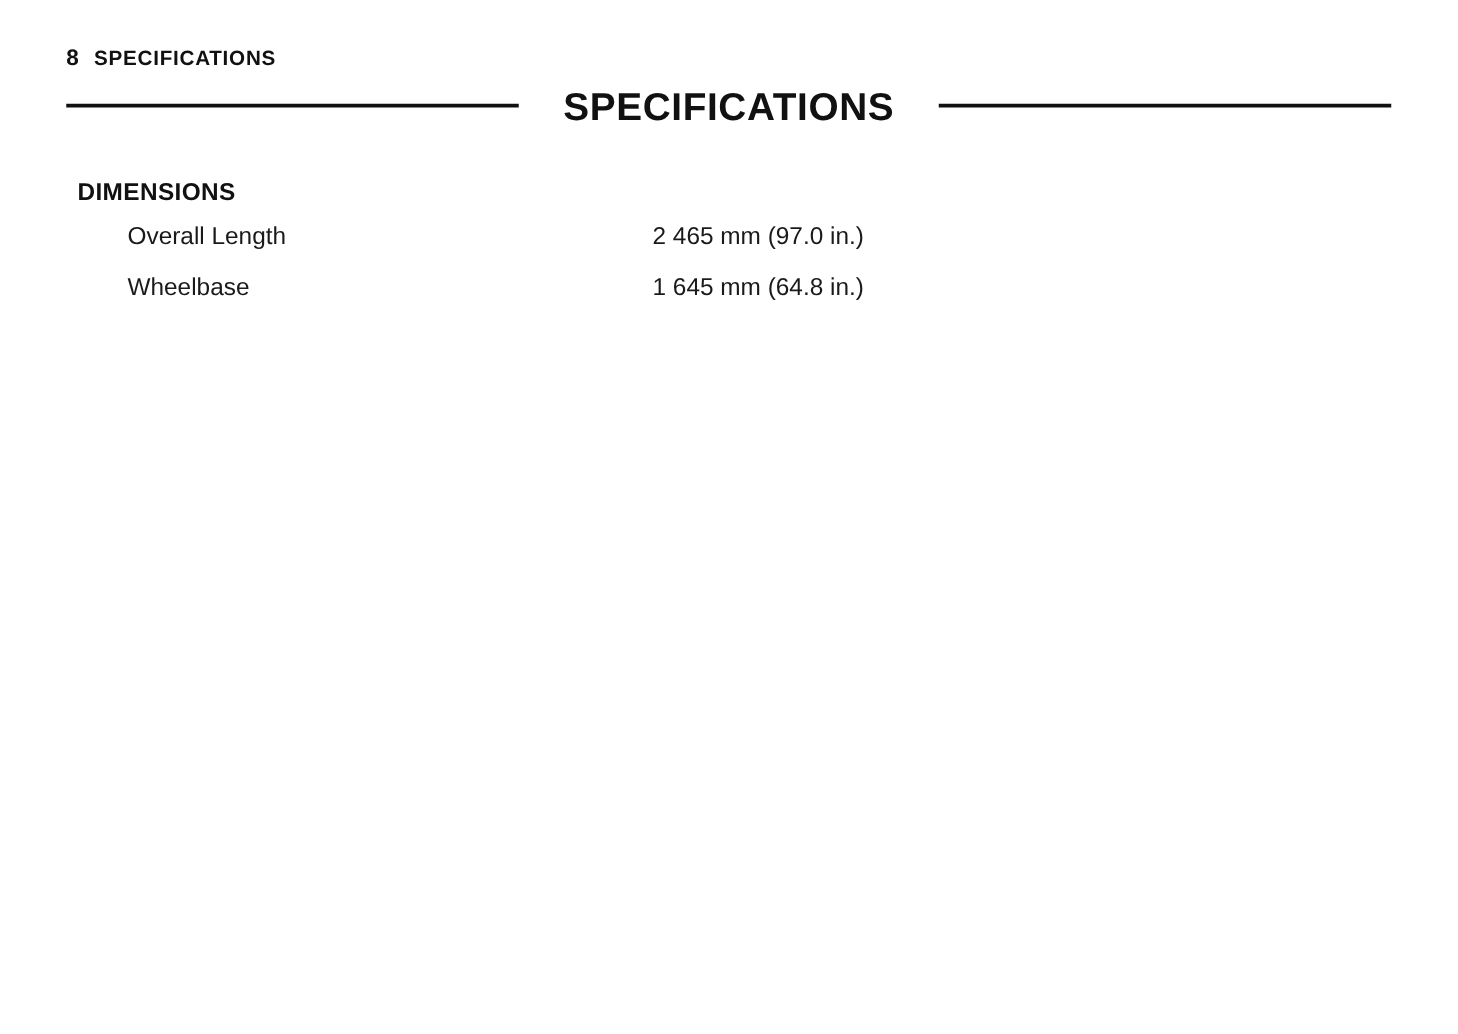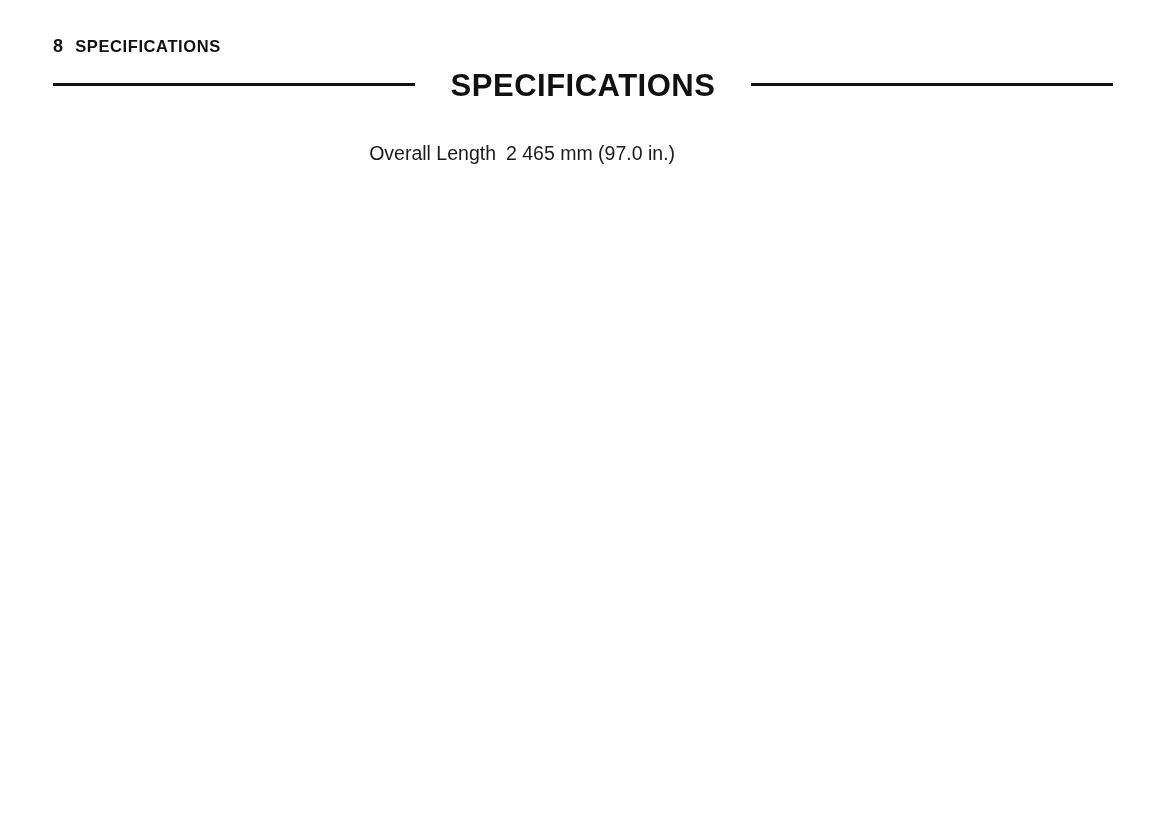--- a/index.html
+++ b/index.html
@@ -80,23 +80,22 @@
   }
   .section-title {
     font-size: 19.5px;
     font-weight: bold;
     letter-spacing: 0.3px;
     color: #111111;
     margin: 0 0 13px 0;
   }
 
   .spec-table {
-    margin-left: 24px;
+    margin-left: 40px;
     border-collapse: collapse;
-    text-align: right;
   }
   .spec-table td {
     font-size: 19.5px;
     color: #1a1a1a;
     padding: 0 0 20px 0;
     vertical-align: top;
     white-space: nowrap;
     line-height: 1.06;
   }
   .spec-table td.label {
@@ -117,24 +116,29 @@
     <span class="chapter-name">SPECIFICATIONS</span>
   </div>
 
   <div class="title-band">
     <span class="rule left"></span>
     <span class="doc-title">SPECIFICATIONS</span>
     <span class="rule right"></span>
   </div>
 
   <div class="section">
+    <h2 class="section-title">DIMENSIONS</h2>
 
     <table class="spec-table">
       <tbody>
         <tr>
           <td class="label">Overall Length</td>
           <td class="value">2 465 mm (97.0 in.)</td>
+        </tr>
+        <tr>
+          <td class="label">Wheelbase</td>
+          <td class="value">1 645 mm (64.8 in.)</td>
         </tr>
       </tbody>
     </table>
   </div>
 
 </div>
 
 </body></html>

